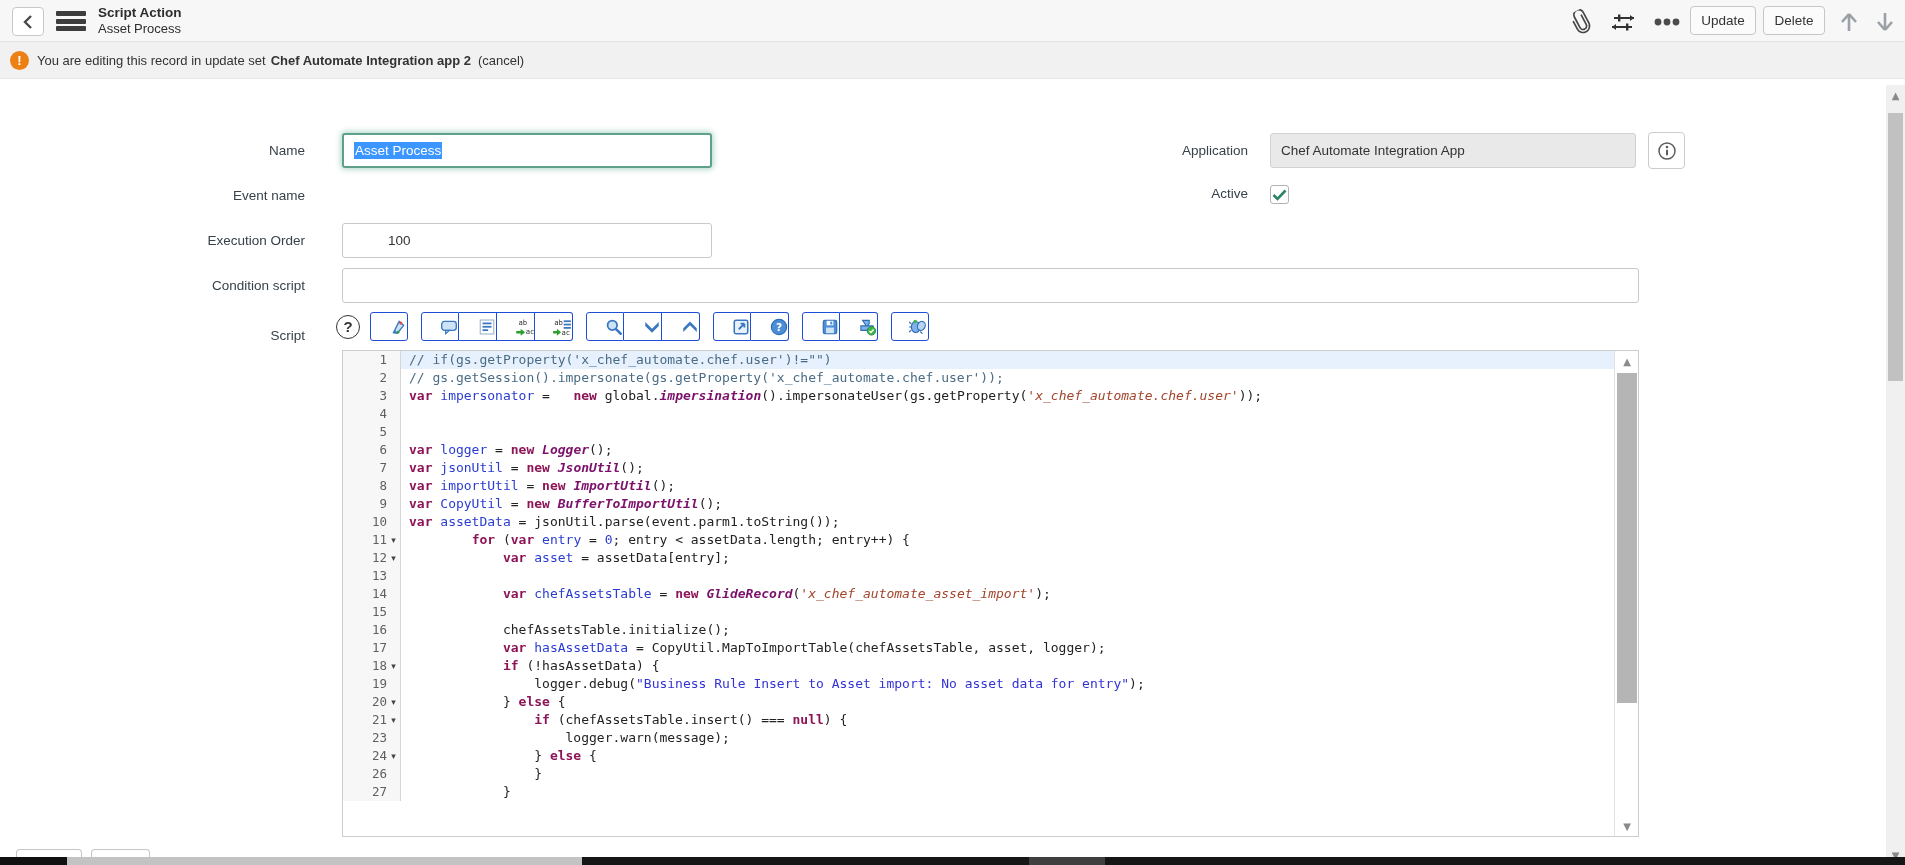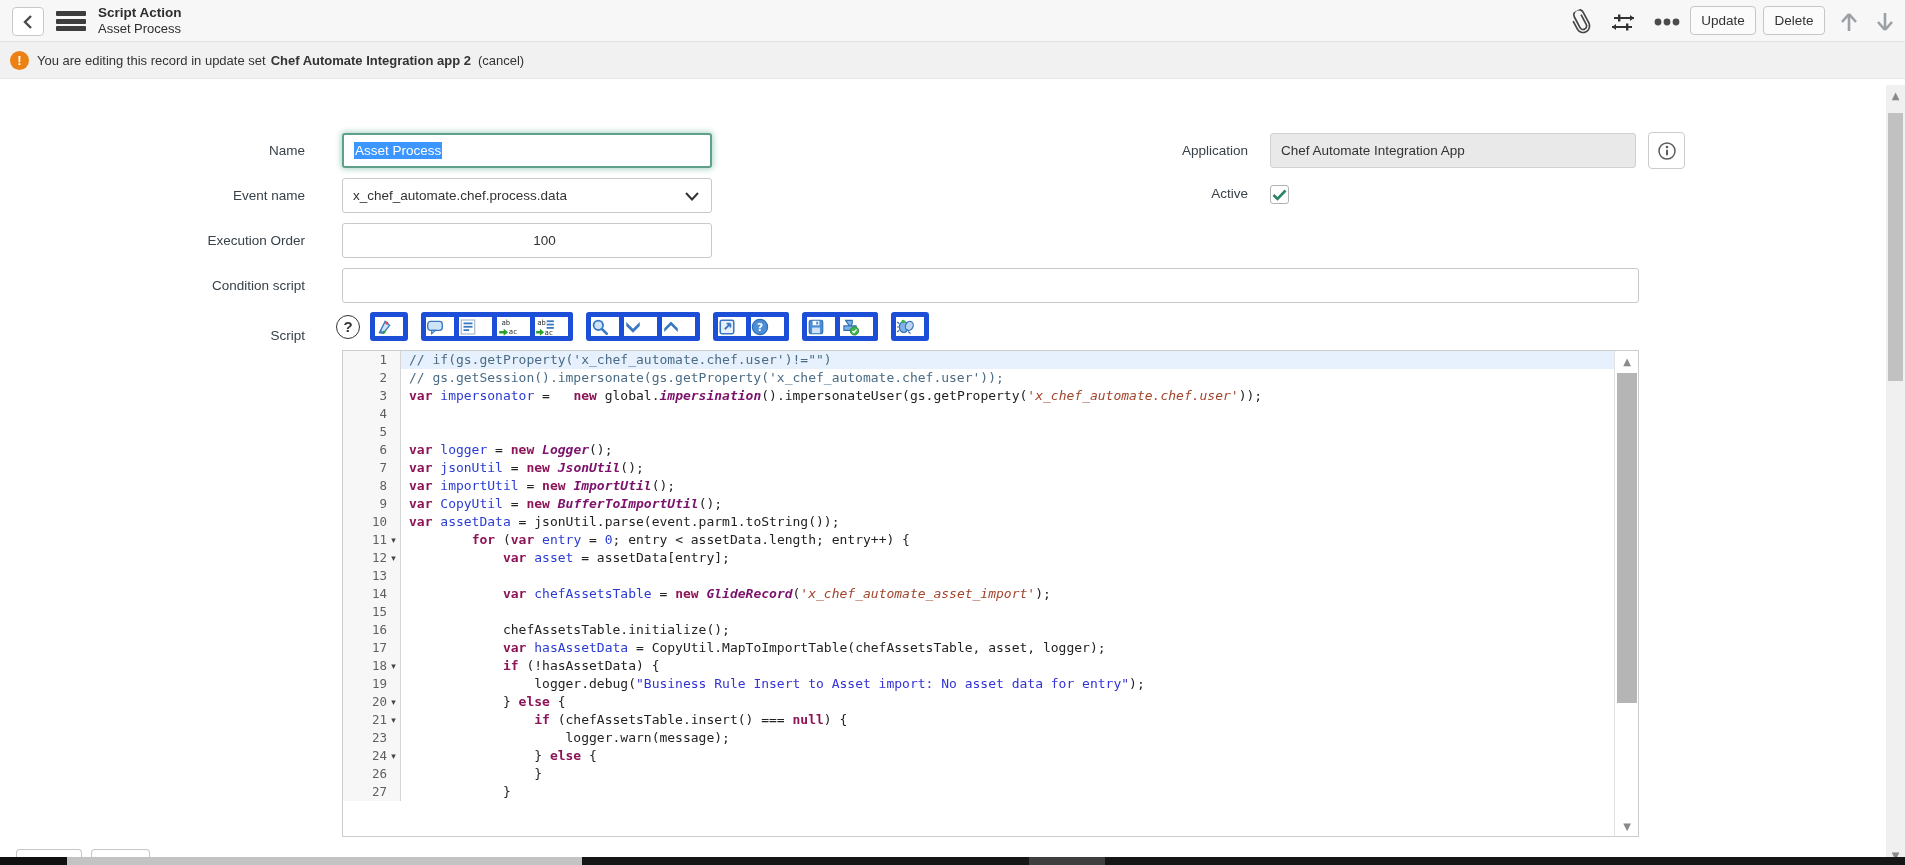--- a/index.html
+++ b/index.html
@@ -24,30 +24,30 @@
   .infobar-text { position:absolute; left:37px; top:0; height:37px; display:flex; align-items:center; font-size:13px; color:#333; }
   .infobar-text b { margin:0 5px; }
   .cancel-link { margin-left:2px; cursor:pointer; }
 
   
   .flabel { position:absolute; width:260px; text-align:right; font-size:13.5px; color:#38424a; }
   .finput { position:absolute; height:35px; border:1px solid #c9c9c9; border-radius:3px; background:#fff; font-size:13.5px; color:#333; display:flex; align-items:center; padding:0 10px; }
   .name-input { border:2px solid #5fa08a; box-shadow:0 0 6px 1px #a9d3c2; }
   .sel-text { background:#3b97ff; color:#fff; padding:1px 1px; }
   .readonly { background:#e9e9e9; border-color:#d2d2d2; }
-  .num-right { justify-content:center;padding-left:45px; }
+  .num-right { justify-content:flex-start;padding-left:45px; }
   .chev-down { position:absolute; right:12px; top:13px; }
   .info-btn { position:absolute; left:1648px; top:132px; width:37px; height:37px; background:#fff; border:1px solid #ccc; border-radius:4px; display:flex; align-items:center; justify-content:center; cursor:pointer; }
   .checkbox { position:absolute; left:1270px; top:185px; width:19px; height:19px; background:#fff; border:1px solid #b2b2b2; border-radius:3px; display:flex; align-items:center; justify-content:center; cursor:pointer; }
 
   
   .script-toolbar { position:absolute; left:336px; top:311px; height:31px; display:flex; align-items:center; }
   .tb-help { width:24px; height:24px; border:1.6px solid #333; border-radius:50%; font-size:15px; font-weight:bold; color:#333; display:flex; align-items:center; justify-content:center; margin-right:10px; cursor:pointer; }
   .tb-group { display:flex; margin-right:13px; }
-  .tb-btn { width:38px; height:29px; background:#fff; border:5px solid #1d4ed8; display:flex; align-items:center; justify-content:flex-start; cursor:pointer; }
+  .tb-btn { width:38px; height:29px; background:#fff; border:1px solid #1d4ed8; display:flex; align-items:center; justify-content:flex-end; cursor:pointer; }
   .tb-btn + .tb-btn { border-left:none; }
   .tb-group .tb-btn:first-child { border-radius:3px 0 0 3px; }
   .tb-group .tb-btn:last-child { border-radius:0 3px 3px 0; }
   .tb-group .tb-btn:only-child { border-radius:3px; }
   .tb-group:first-of-type .tb-btn { width:48px; }
 
   
   .editor { position:absolute; left:342px; top:350px; width:1297px; height:487px; border:1px solid #ccc; background:#fff; overflow:hidden; }
   .cm-line { display:flex; height:18px; line-height:18px; font-family:"DejaVu Sans Mono", monospace; font-size:13px; }
   .gutter-cell { width:58px; min-width:58px; background:#f7f7f7; border-right:1px solid #d6d6d6; color:#5f5f5f; display:flex; justify-content:flex-end; align-items:center; }
@@ -146,26 +146,20 @@
       <span class="cancel-link">(cancel)</span>
     </div>
   </div>
 
   <div class="flabel" style="left:45px;top:143px;">Name</div>
   <div class="finput name-input" style="left:342px;top:133px;width:370px;">
     <span class="sel-text">Asset Process</span>
   </div>
 
   <div class="flabel" style="left:45px;top:188px;">Event name</div>
-  <div class="finput" style="left:342px;top:178px;width:370px;">
-    <span>x_chef_automate.chef.process.data</span>
-    <svg class="chev-down" width="14" height="9" viewBox="0 0 14 9">
-        <path d="M1 1 L7 7.5 L13 1" fill="none" stroke="#333" stroke-width="2"></path>
-      </svg>
-  </div>
 
   <div class="flabel" style="left:45px;top:233px;">Execution Order</div>
   <div class="finput num-right" style="left:342px;top:223px;width:370px;">
     <span>100</span>
   </div>
 
   <div class="flabel" style="left:45px;top:278px;">Condition script</div>
   <div class="finput" style="left:342px;top:268px;width:1297px;"></div>
 
   <div class="flabel" style="left:45px;top:328px;">Script</div>

